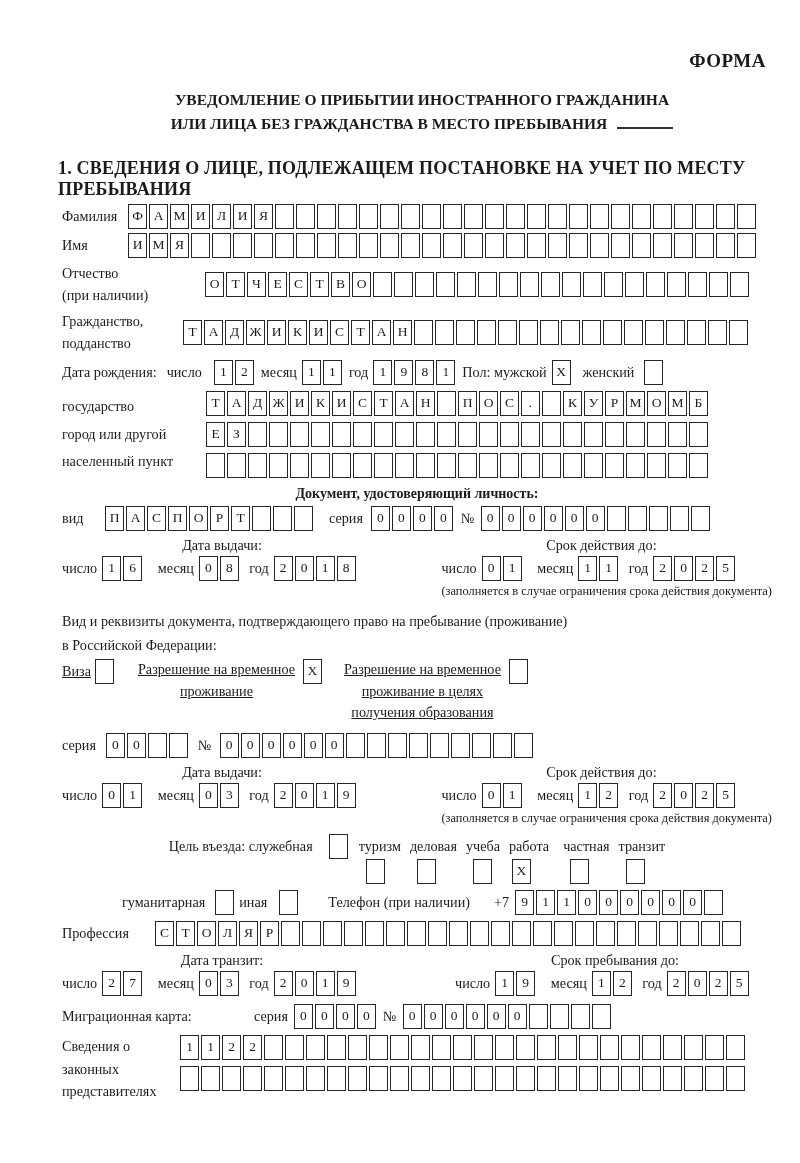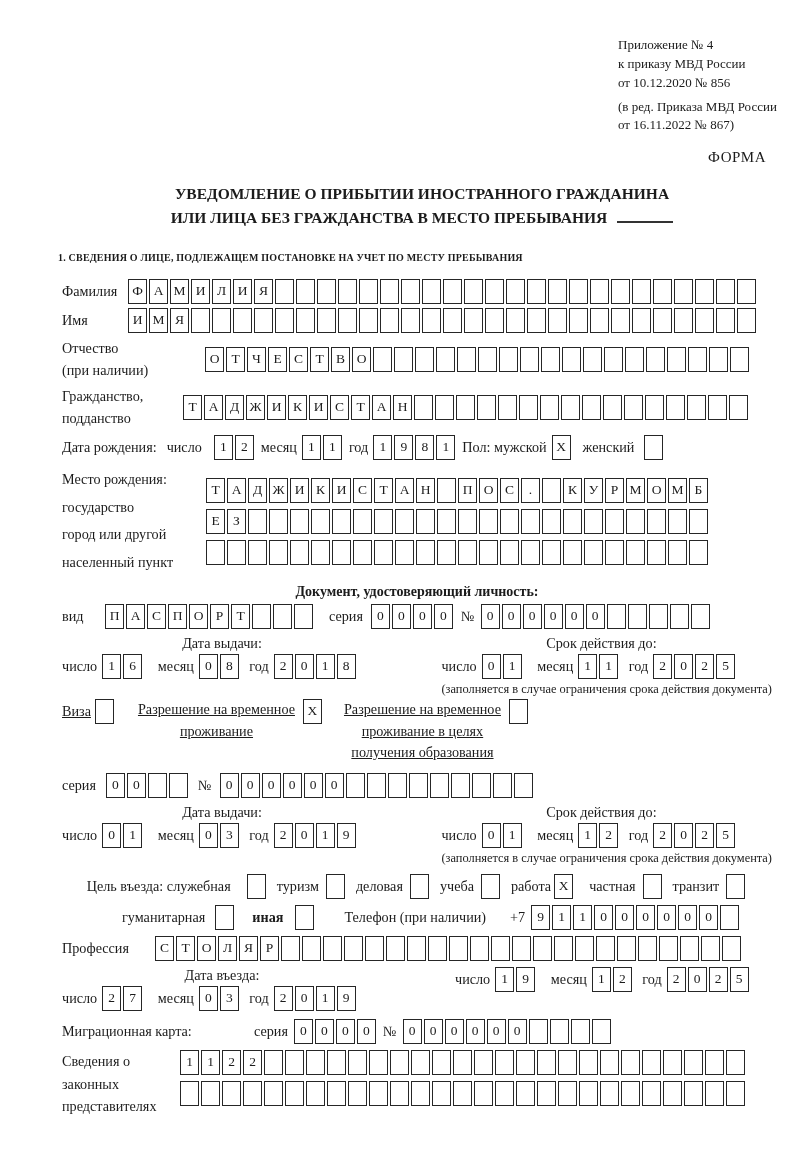--- a/index.html
+++ b/index.html
@@ -8,26 +8,26 @@
     width:800px; height:1163px; overflow:hidden;
     background:#ffffff; color:#1b1b1b;
     font-family:"Liberation Serif", serif;
     font-size:14.2px;
   }
   .page { padding:36px 28px 0 62px; width:800px; height:1163px; }
 
   
   .appendix { margin-left:556px; font-size:13px; line-height:1.45; white-space:nowrap; }
   .appendix .grp2 { margin-top:5px; }
-  .forma { text-align:right; font-weight:normal; font-size:15px; margin:14px 6px 0 0; letter-spacing:.5px; }
+  .forma { text-align:right; font-weight:bold; font-size:19px; margin:14px 6px 0 0; letter-spacing:.5px; }
 
   
   .title { text-align:center; font-weight:bold; font-size:15.5px; line-height:1.55; margin:16px 0 0 10px; }
   .blank-line { display:inline-block; width:56px; border-bottom:2px solid #333; height:14px; margin-left:10px; }
-  .sec-head { font-weight:bold; font-size:10px; margin:22px 0 16px -4px; letter-spacing:.2px; }
+  .sec-head { font-weight:bold; font-size:18px; margin:22px 0 4px -4px; letter-spacing:.2px; }
 
   
   .cell {
     display:inline-block; width:19px; height:25px;
     border:1.6px solid #262626; margin-right:2px;
     text-align:center; font-size:13.5px; line-height:22px;
     vertical-align:top; background:#fff;
   }
   .boxes { display:inline-block; white-space:nowrap; vertical-align:top; }
 
@@ -59,21 +59,21 @@
   
   .res-intro { margin:10px 0 2px 0; line-height:1.7; }
   .permit-row { display:flex; align-items:flex-start; margin:2px 0 10px 0;text-decoration:underline; }
   .permit-item { display:flex; align-items:flex-start; }
   .permit-item .plabel { line-height:25px; }
   .permit-item .boxes { margin-left:8px; }
   .plines { text-align:center; line-height:1.5; }
 
   
   .purpose-row { display:flex; align-items:flex-start; margin:8px 0 6px 0;justify-content:center; }
-  .pr-item { display:flex; align-items:flex-start; margin-left:9px; }
+  .pr-item { display:flex; align-items:flex-start; margin-left:9px;flex-direction:column; }
   .pr-item .boxes { margin-left:7px; }
   .pr-item .plabel { line-height:25px; }
   .purpose-row > .flabel { line-height:25px; }
   .hum-row { margin-left:60px; margin-bottom:6px; }
   .phone-label { margin-left:28px; line-height:25px; }
   .phone-prefix { margin-left:24px; margin-right:6px; line-height:25px; }
 
   
   .migr-label { width:150px; }
   .migr-series-label { margin-left:42px; margin-right:6px; }
@@ -83,27 +83,20 @@
   .reps-label { width:118px; line-height:22.5px; }
   .reps-rows .boxes-row { margin-bottom:6px; }
 
   .doc-head { text-align:center; font-weight:bold; font-size:14px; margin:8px 0 4px 0; }
 </style>
 </head>
 <body>
 
 <div class="page">
 
-  <div class="appendix">
-    <div>Приложение № 4</div>
-    <div>к приказу МВД России</div>
-    <div>от 10.12.2020 № 856</div>
-    <div class="grp2">(в ред. Приказа МВД России</div>
-    <div>от 16.11.2022 № 867)</div>
-  </div>
 
   <div class="forma">ФОРМА</div>
 
   <div class="title">
     <div>УВЕДОМЛЕНИЕ О ПРИБЫТИИ ИНОСТРАННОГО ГРАЖДАНИНА</div>
     <div><span>ИЛИ ЛИЦА БЕЗ ГРАЖДАНСТВА В МЕСТО ПРЕБЫВАНИЯ</span><span class="blank-line"></span></div>
   </div>
 
   <div class="sec-head">1. СВЕДЕНИЯ О ЛИЦЕ, ПОДЛЕЖАЩЕМ ПОСТАНОВКЕ НА УЧЕТ ПО МЕСТУ ПРЕБЫВАНИЯ</div>
 
@@ -142,21 +135,20 @@
     <span class="flabel small-gap">год</span>
     <span class="boxes small-gap"><span class="cell">1</span><span class="cell">9</span><span class="cell">8</span><span class="cell">1</span></span>
     <span class="flabel small-gap">Пол: мужской</span>
     <span class="boxes small-gap"><span class="cell">X</span></span>
     <span class="flabel inline-gap">женский</span>
     <span class="boxes inline-gap"><span class="cell"></span></span>
   </div>
 
   <div class="frow">
     <span class="flabel w-mesto" style="line-height:27.5px;">
-      <div>Место рождения:</div>
       <div>государство</div>
       <div>город или другой</div>
       <div>населенный пункт</div>
     </span>
     <span>
       <div class="boxes-row" style="margin-bottom:6px;"><span class="boxes"><span class="cell">Т</span><span class="cell">А</span><span class="cell">Д</span><span class="cell">Ж</span><span class="cell">И</span><span class="cell">К</span><span class="cell">И</span><span class="cell">С</span><span class="cell">Т</span><span class="cell">А</span><span class="cell">Н</span><span class="cell"></span><span class="cell">П</span><span class="cell">О</span><span class="cell">С</span><span class="cell">.</span><span class="cell"></span><span class="cell">К</span><span class="cell">У</span><span class="cell">Р</span><span class="cell">М</span><span class="cell">О</span><span class="cell">М</span><span class="cell">Б</span></span></div>
       <div class="boxes-row" style="margin-bottom:6px;"><span class="boxes"><span class="cell">Е</span><span class="cell">З</span><span class="cell"></span><span class="cell"></span><span class="cell"></span><span class="cell"></span><span class="cell"></span><span class="cell"></span><span class="cell"></span><span class="cell"></span><span class="cell"></span><span class="cell"></span><span class="cell"></span><span class="cell"></span><span class="cell"></span><span class="cell"></span><span class="cell"></span><span class="cell"></span><span class="cell"></span><span class="cell"></span><span class="cell"></span><span class="cell"></span><span class="cell"></span><span class="cell"></span></span></div>
       <div class="boxes-row"><span class="boxes"><span class="cell"></span><span class="cell"></span><span class="cell"></span><span class="cell"></span><span class="cell"></span><span class="cell"></span><span class="cell"></span><span class="cell"></span><span class="cell"></span><span class="cell"></span><span class="cell"></span><span class="cell"></span><span class="cell"></span><span class="cell"></span><span class="cell"></span><span class="cell"></span><span class="cell"></span><span class="cell"></span><span class="cell"></span><span class="cell"></span><span class="cell"></span><span class="cell"></span><span class="cell"></span><span class="cell"></span></span></div>
     </span>
   </div>
@@ -185,20 +177,24 @@
       <div class="date-head">Срок действия до:</div>
       <div class="date-line">
         <span>число</span><span class="boxes"><span class="cell">0</span><span class="cell">1</span></span>
         <span class="inline-gap">месяц</span><span class="boxes"><span class="cell">1</span><span class="cell">1</span></span>
         <span class="small-gap">год</span><span class="boxes"><span class="cell">2</span><span class="cell">0</span><span class="cell">2</span><span class="cell">5</span></span>
       </div>
       <div class="restrict-note">(заполняется в случае ограничения срока действия документа)</div>
     </div>
   </div>
 
+  <div class="res-intro">
+    <div>Вид и реквизиты документа, подтверждающего право на пребывание (проживание)</div>
+    <div>в Российской Федерации:</div>
+  </div>
 
   <div class="permit-row">
     <div class="permit-item">
       <span class="plabel">Виза</span>
       <span class="boxes" style="margin-left:4px;"><span class="cell"></span></span>
     </div>
     <div class="permit-item" style="margin-left:22px;">
       <span class="plines">
         <div>Разрешение на временное</div>
         <div>проживание</div>
@@ -269,42 +265,43 @@
       </span>
     <span class="pr-item">
         <span class="plabel">транзит</span>
         <span class="boxes"><span class="cell"></span></span>
       </span>
   </div>
 
   <div class="frow hum-row">
     <span class="flabel">гуманитарная</span>
     <span class="boxes" style="margin-left:10px;"><span class="cell"></span></span>
-    <span class="flabel" style="margin-left:16px;font-weight:bold;">иная</span>
+    <span class="flabel" style="margin-left:3px;">иная</span>
     <span class="boxes" style="margin-left:12px;"><span class="cell"></span></span>
     <span class="flabel phone-label">Телефон (при наличии)</span>
     <span class="flabel phone-prefix">+7</span>
     <span class="boxes"><span class="cell">9</span><span class="cell">1</span><span class="cell">1</span><span class="cell">0</span><span class="cell">0</span><span class="cell">0</span><span class="cell">0</span><span class="cell">0</span><span class="cell">0</span><span class="cell"></span></span>
   </div>
 
   <div class="frow">
     <span class="flabel w-prof">Профессия</span>
     <span class="boxes"><span class="cell">С</span><span class="cell">Т</span><span class="cell">О</span><span class="cell">Л</span><span class="cell">Я</span><span class="cell">Р</span><span class="cell"></span><span class="cell"></span><span class="cell"></span><span class="cell"></span><span class="cell"></span><span class="cell"></span><span class="cell"></span><span class="cell"></span><span class="cell"></span><span class="cell"></span><span class="cell"></span><span class="cell"></span><span class="cell"></span><span class="cell"></span><span class="cell"></span><span class="cell"></span><span class="cell"></span><span class="cell"></span><span class="cell"></span><span class="cell"></span><span class="cell"></span><span class="cell"></span></span>
   </div>
 
   <div class="date-cols">
     <div class="dc-left">
-      <div class="date-head">Дата въезда:</div>
+      <div class="date-head">Дата транзит:</div>
       <div class="date-line">
         <span>число</span><span class="boxes"><span class="cell">2</span><span class="cell">7</span></span>
         <span class="inline-gap">месяц</span><span class="boxes"><span class="cell">0</span><span class="cell">3</span></span>
         <span class="small-gap">год</span><span class="boxes"><span class="cell">2</span><span class="cell">0</span><span class="cell">1</span><span class="cell">9</span></span>
       </div>
     </div>
     <div class="dc-right">
+      <div class="date-head">Срок пребывания до:</div>
       <div class="date-line">
         <span>число</span><span class="boxes"><span class="cell">1</span><span class="cell">9</span></span>
         <span class="inline-gap">месяц</span><span class="boxes"><span class="cell">1</span><span class="cell">2</span></span>
         <span class="small-gap">год</span><span class="boxes"><span class="cell">2</span><span class="cell">0</span><span class="cell">2</span><span class="cell">5</span></span>
       </div>
     </div>
   </div>
 
   <div class="frow" style="margin-top:8px;">
     <span class="flabel migr-label">Миграционная карта:</span>

